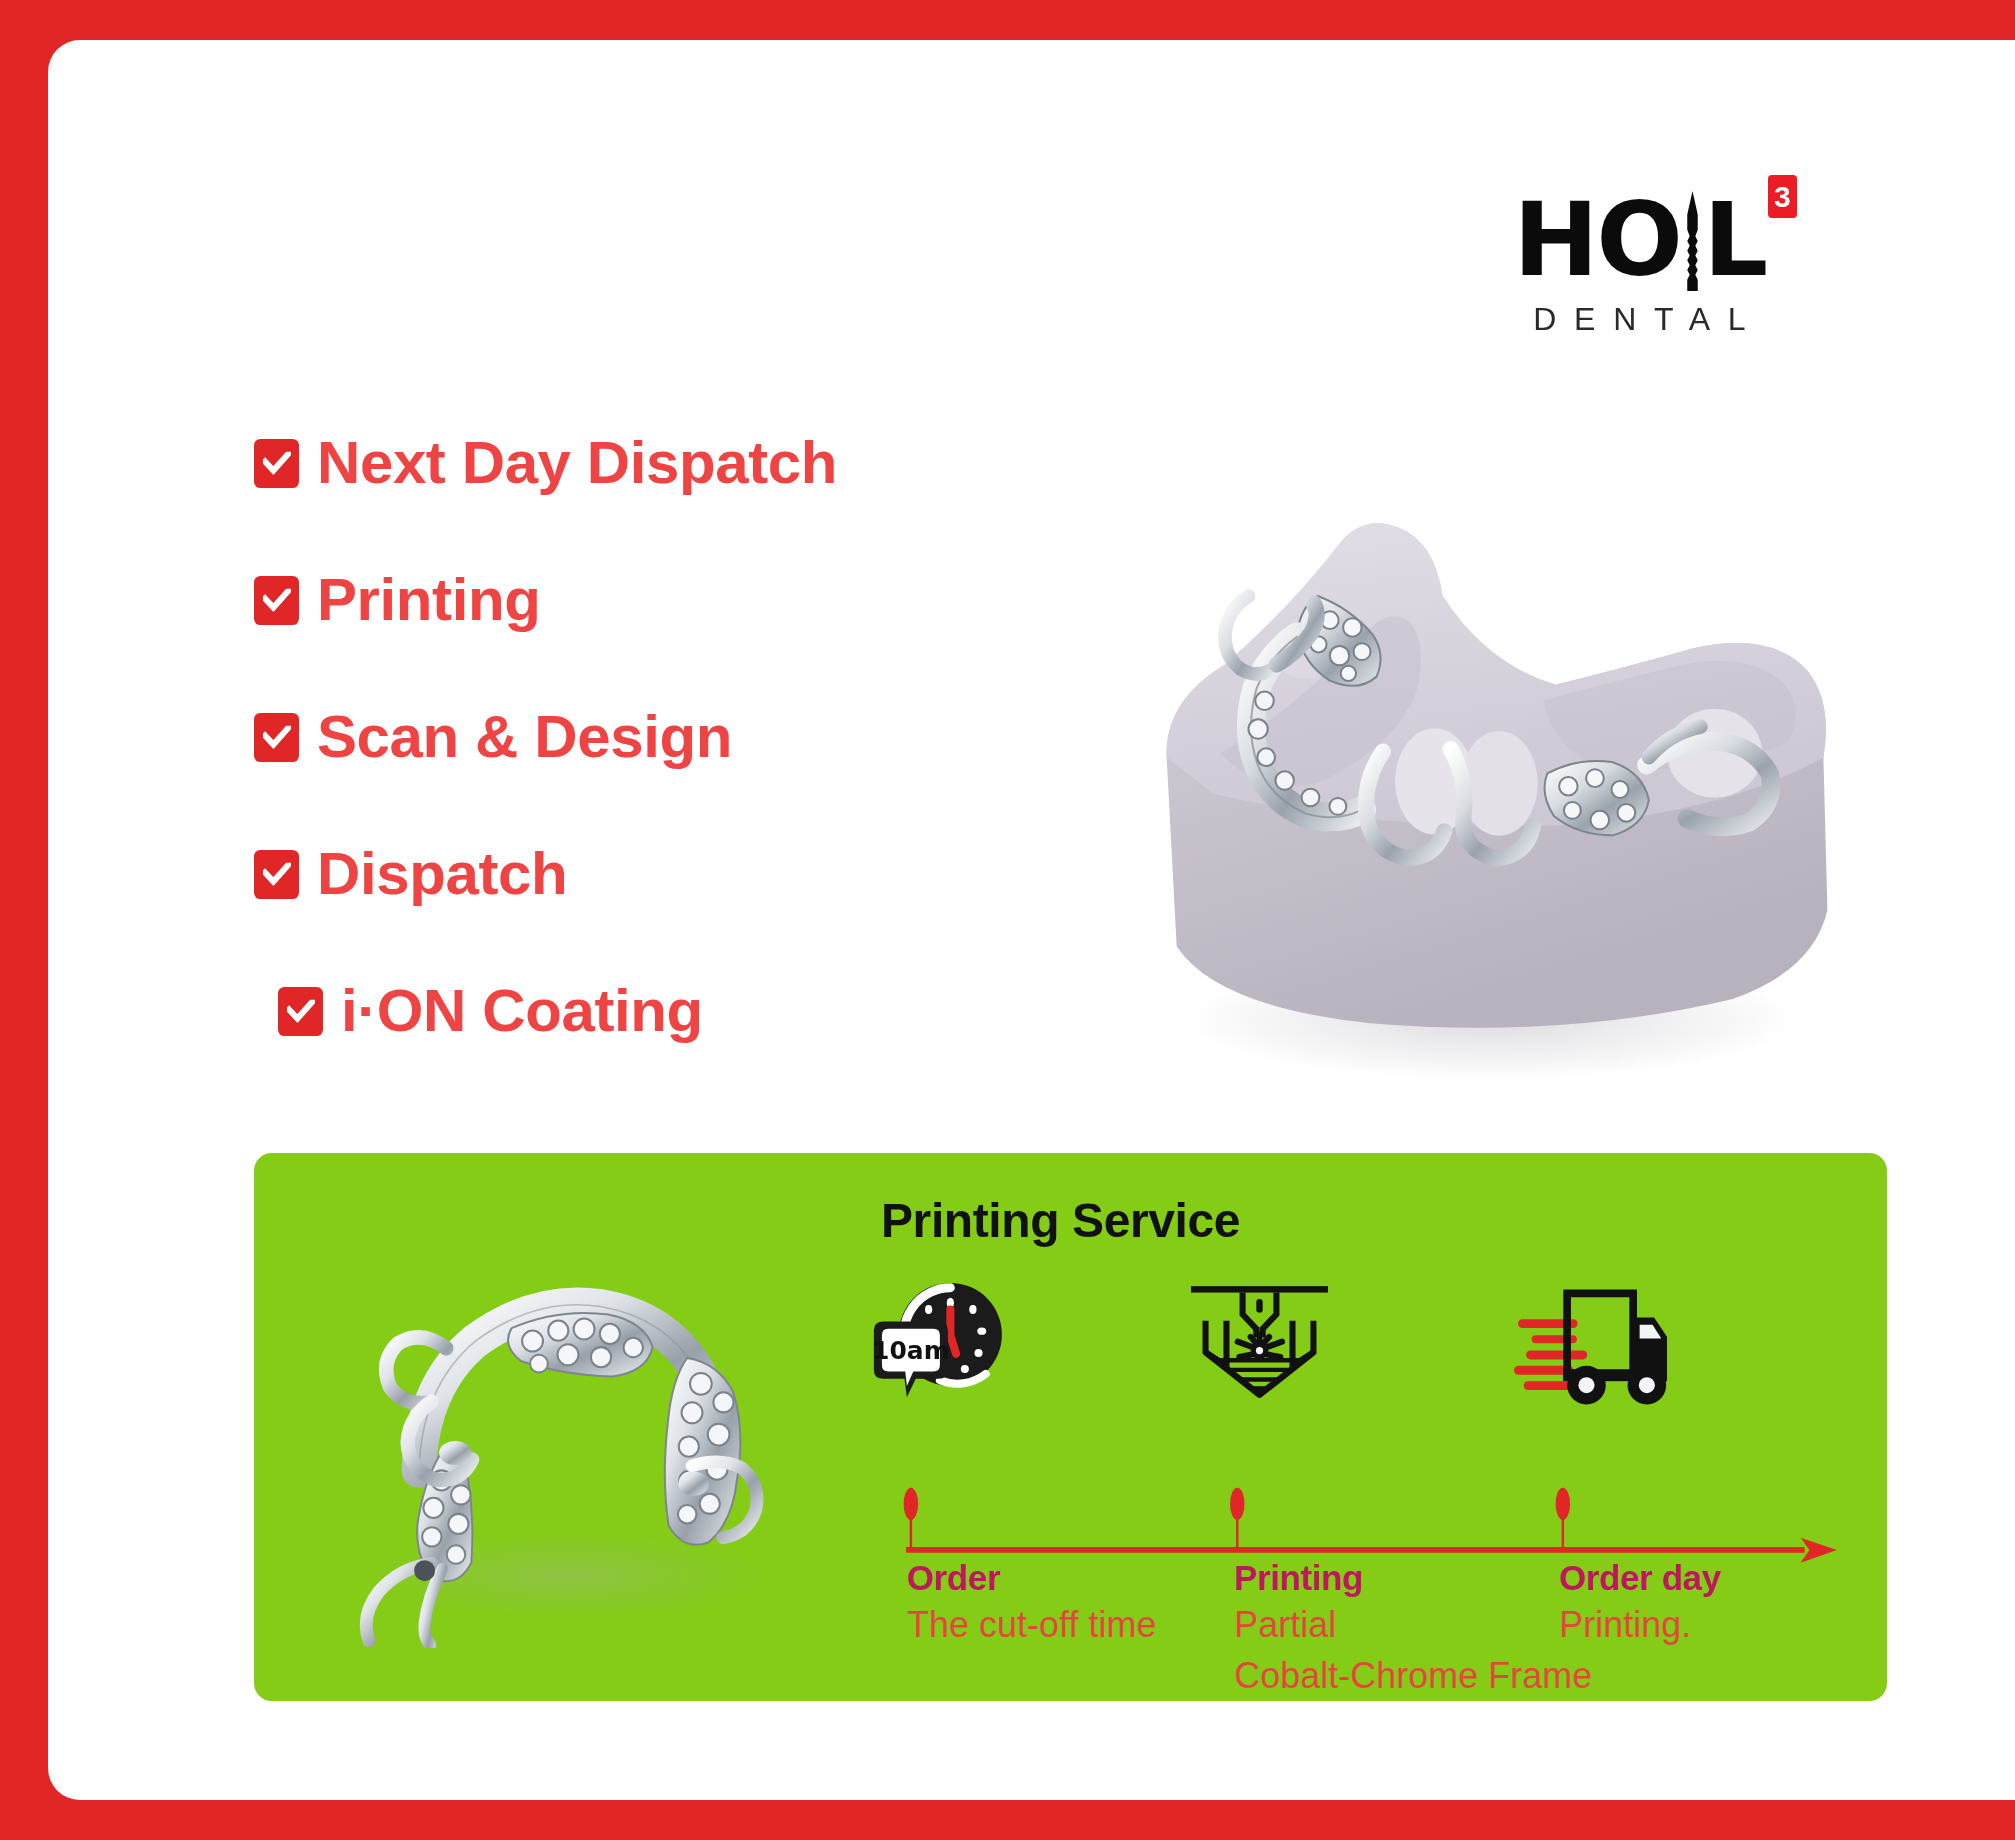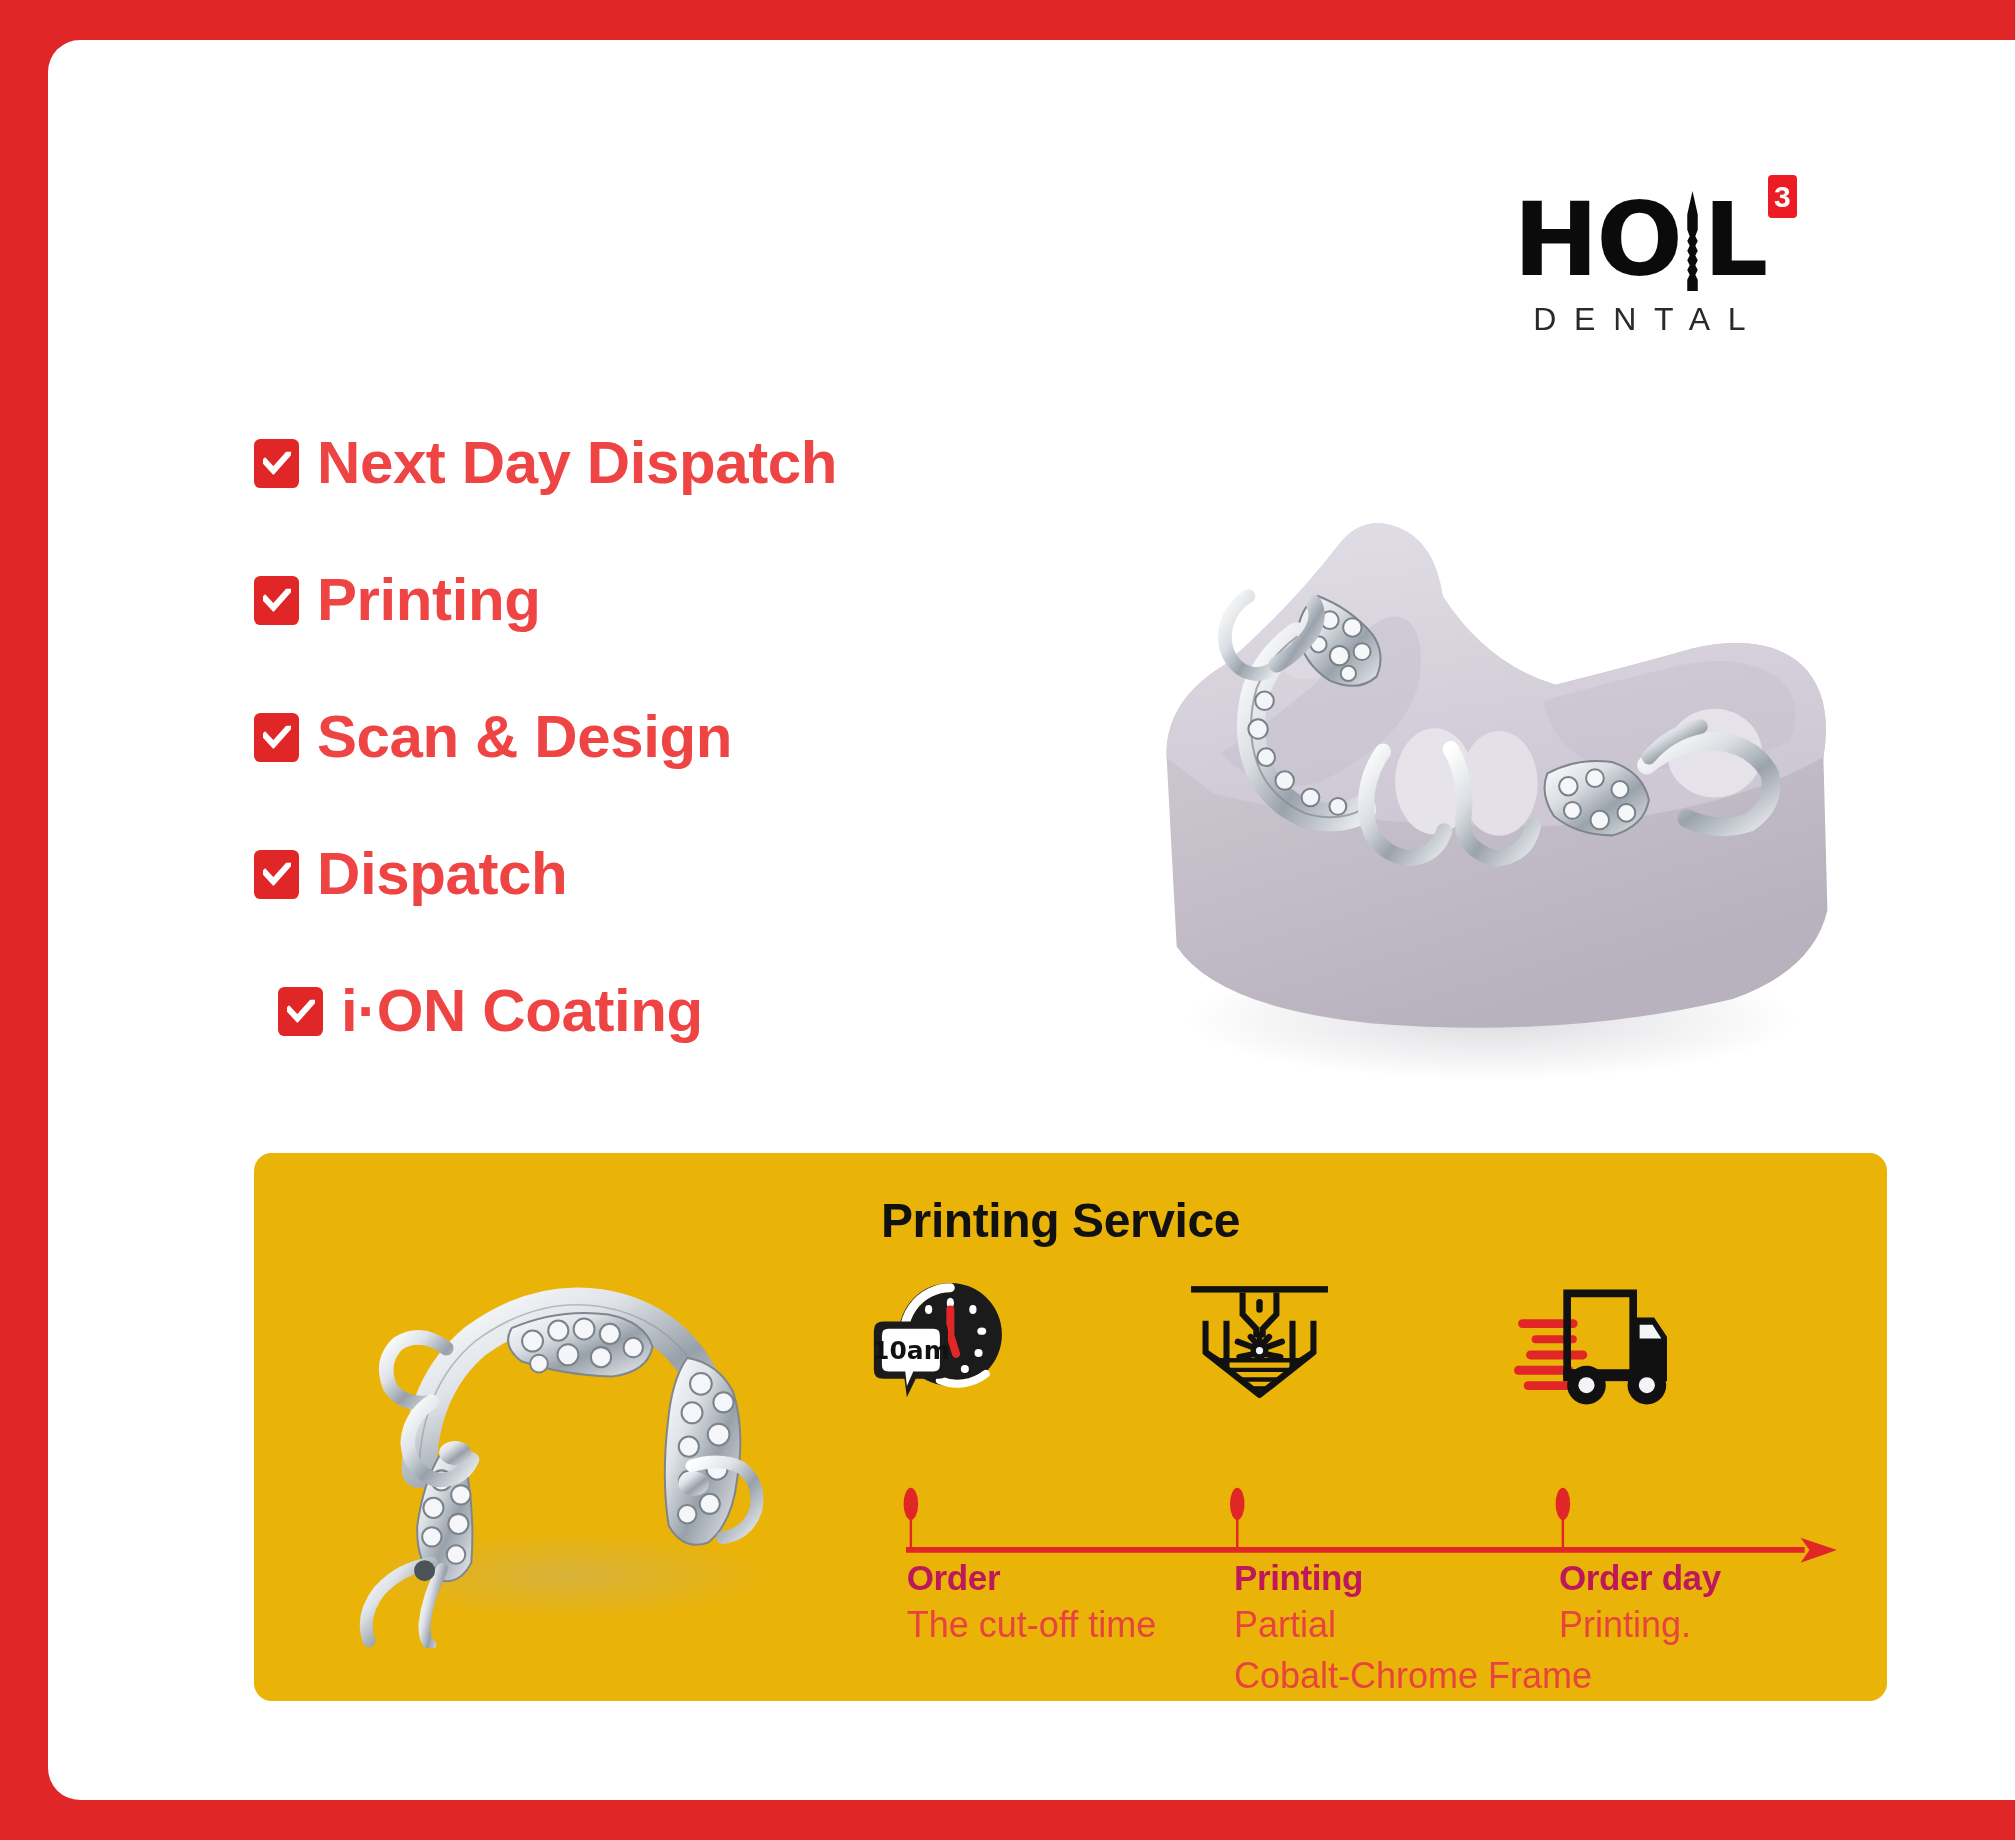--- a/index.html
+++ b/index.html
@@ -134,21 +134,21 @@
     height: 645px;
   }
 
   
   .service-panel {
     position: absolute;
     left: 206px;
     top: 1113px;
     width: 1633px;
     height: 548px;
-    background: #eab308;
+    background: #84cc16;
     border-radius: 17.7px;
   }
 
   .panel-frame-photo {
     position: absolute;
     left: 32px;
     top: 60px;
     width: 572px;
     height: 435px;
   }

